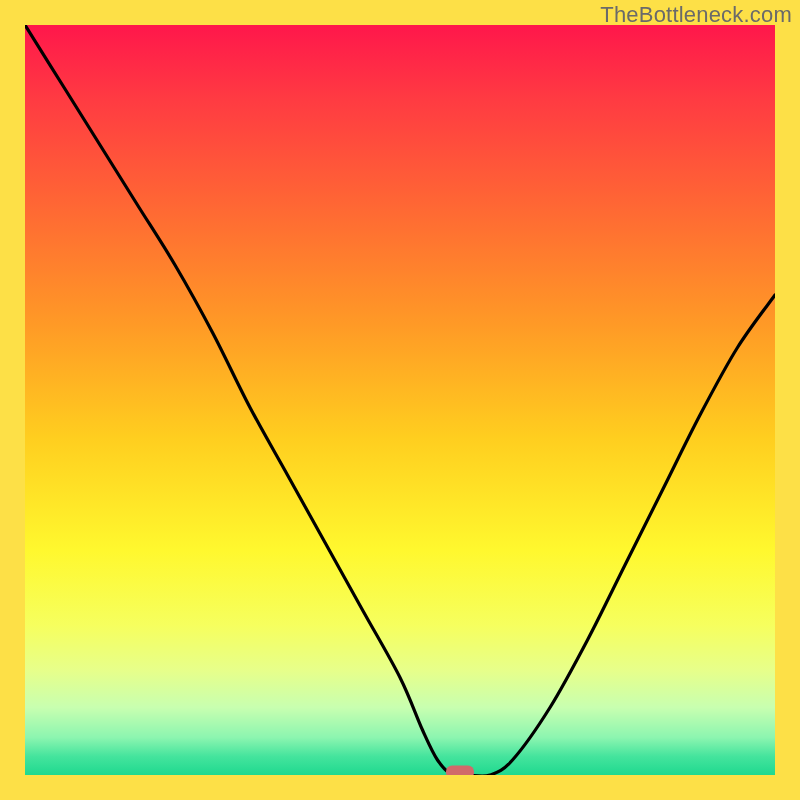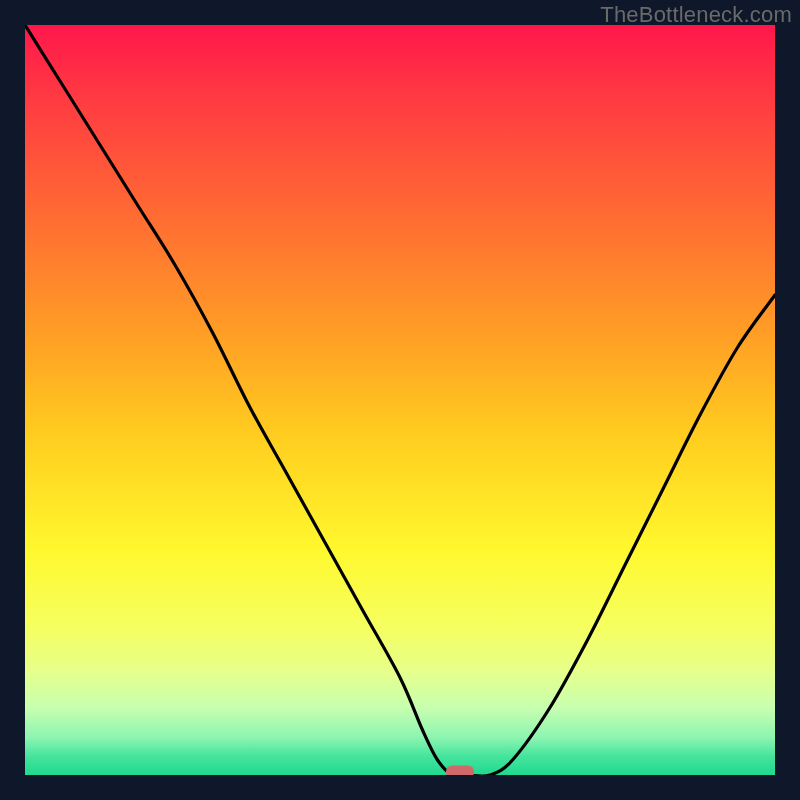--- a/index.html
+++ b/index.html
@@ -8,21 +8,21 @@
     width: 800px;
     height: 800px;
     background: #000;
     overflow: hidden;
     font-family: Arial, Helvetica, sans-serif;
   }
   .outer {
     position: relative;
     width: 800px;
     height: 800px;
-    background: #0f172a;
+    background: #fde047;
   }
   .watermark {
     position: absolute;
     top: 2px;
     right: 8px;
     color: #6a6a6a;
     font-size: 22px;
     font-weight: 500;
     letter-spacing: 0.2px;
     z-index: 10;

